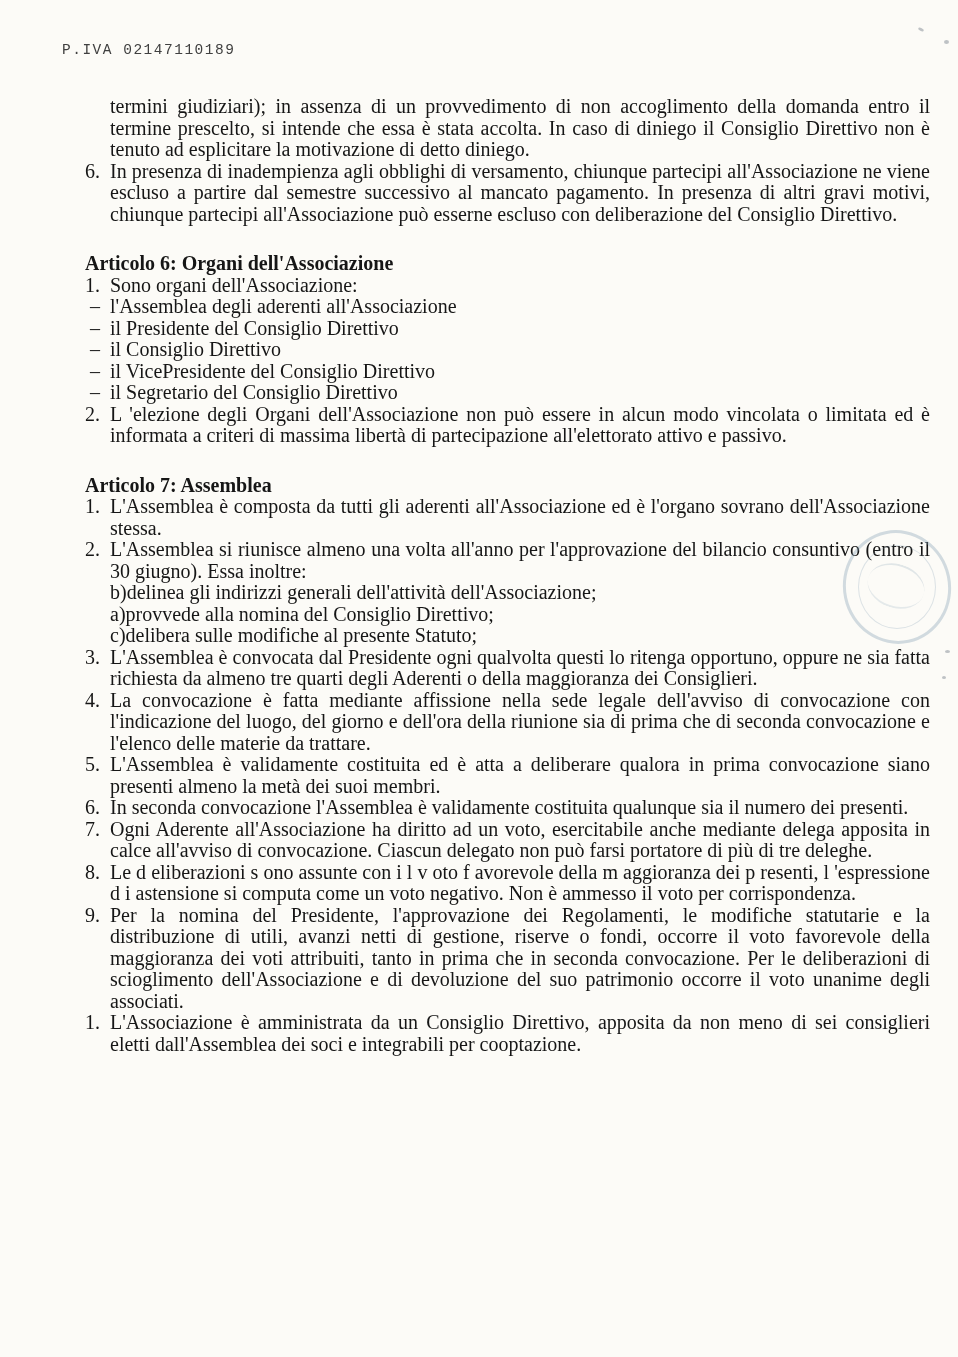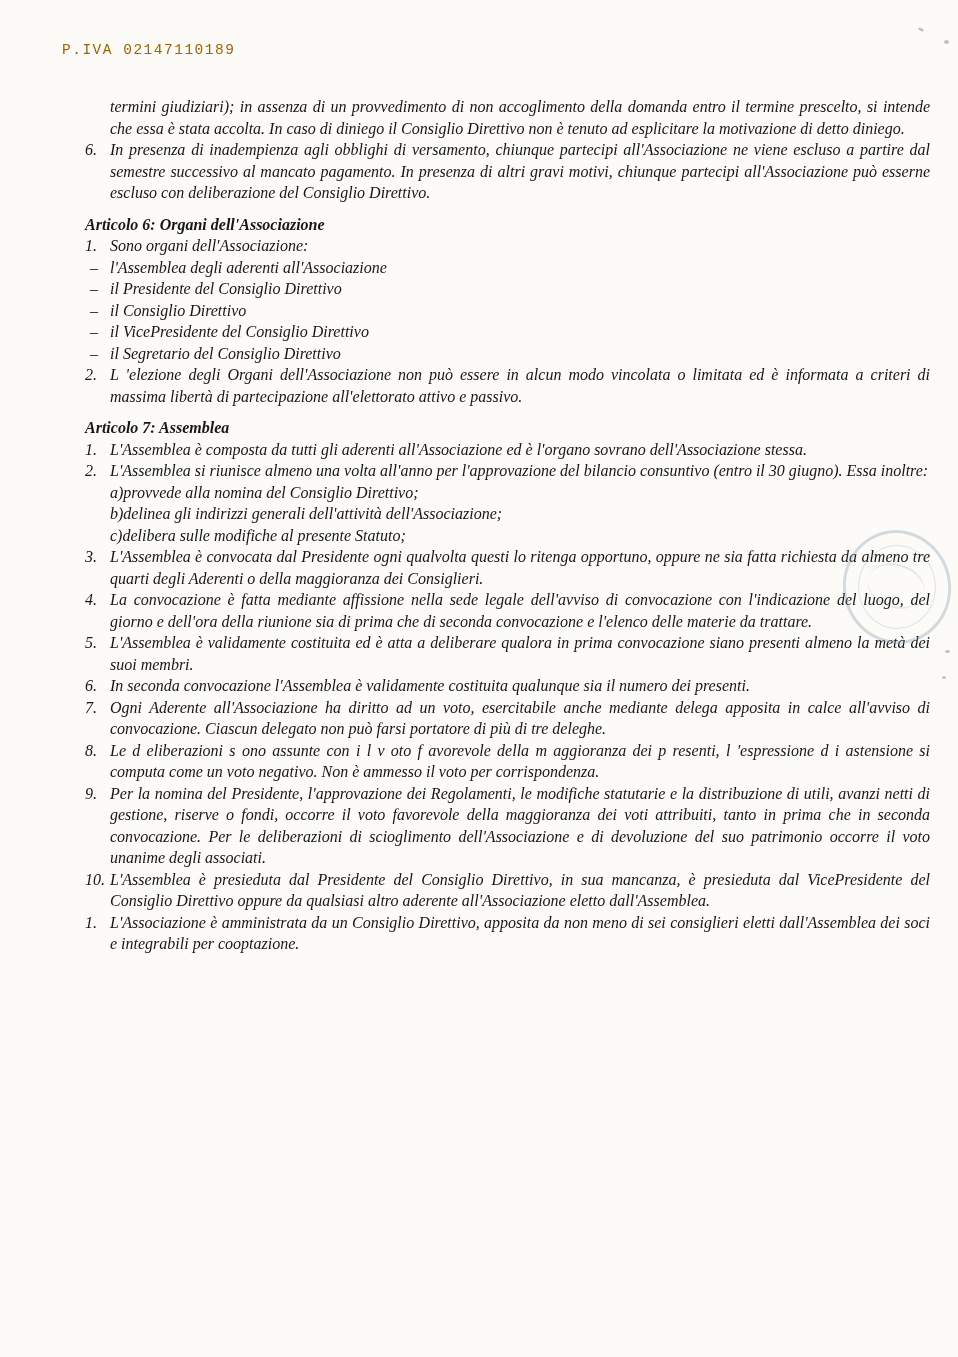--- a/index.html
+++ b/index.html
@@ -20,33 +20,32 @@
     background: var(--paper);
     color: var(--ink);
     overflow: hidden;
   }
   .piva {
     position: absolute;
     left: 62px; top: 42px;
     font-family: "Liberation Mono", monospace;
     font-size: 14.5px;
     letter-spacing: 1.5px;
-    color: #a16207;
+    color: #404040;
   }
   .content {
     position: absolute;
     left: 85px; top: 96px;
     width: 845px;
-    font-size: 16px;
+    font-size: 20px;
     line-height: 21.5px;
-    font-style: italic;
   }
   .heading {
     font-weight: bold;
-    margin-top: 10px;
+    margin-top: 28px;
   }
   .item { display: flex; }
   .marker {
     flex: 0 0 25px;
     width: 25px;
   }
   .dash .marker { padding-left: 5px; }
   .txt {
     flex: 1;
     text-align: justify;
@@ -136,22 +135,22 @@
       </div>
       <div class="heading">Articolo 7: Assemblea</div>
       <div class="item">
         <span class="marker">1.</span>
         <span class="txt">L'Assemblea è composta da tutti gli aderenti all'Associazione ed è l'organo sovrano dell'Associazione stessa.</span>
       </div>
       <div class="item">
         <span class="marker">2.</span>
         <span class="txt">L'Assemblea si riunisce almeno una volta all'anno per l'approvazione del bilancio consuntivo (entro il 30 giugno). Essa inoltre:</span>
       </div>
+      <div class="sub">b)delinea gli indirizzi generali dell'attività dell'Associazione;</div>
       <div class="sub">a)provvede alla nomina del Consiglio Direttivo;</div>
-      <div class="sub">b)delinea gli indirizzi generali dell'attività dell'Associazione;</div>
       <div class="sub">c)delibera sulle modifiche al presente Statuto;</div>
       <div class="item">
         <span class="marker">3.</span>
         <span class="txt">L'Assemblea è convocata dal Presidente ogni qualvolta questi lo ritenga opportuno, oppure ne sia fatta richiesta da almeno tre quarti degli Aderenti o della maggioranza dei Consiglieri.</span>
       </div>
       <div class="item">
         <span class="marker">4.</span>
         <span class="txt">La convocazione è fatta mediante affissione nella sede legale dell'avviso di convocazione con l'indicazione del luogo, del giorno e dell'ora della riunione sia di prima che di seconda convocazione e l'elenco delle materie da trattare.</span>
       </div>
       <div class="item">
@@ -168,24 +167,20 @@
       </div>
       <div class="item">
         <span class="marker">8.</span>
         <span class="txt">Le d eliberazioni s ono assunte con i l v oto f avorevole della m aggioranza dei p resenti, l 'espressione d i astensione si computa come un voto negativo. Non è ammesso il voto per corrispondenza.</span>
       </div>
       <div class="item">
         <span class="marker">9.</span>
         <span class="txt">Per la nomina del Presidente, l'approvazione dei Regolamenti, le modifiche statutarie e la distribuzione di utili, avanzi netti di gestione, riserve o fondi, occorre il voto favorevole della maggioranza dei voti attribuiti, tanto in prima che in seconda convocazione. Per le deliberazioni di scioglimento dell'Associazione e di devoluzione del suo patrimonio occorre il voto unanime degli associati.</span>
       </div>
       <div class="item">
-        <span class="marker">10.</span>
-        <span class="txt">L'Assemblea è presieduta dal Presidente del Consiglio Direttivo, in sua mancanza, è presieduta dal VicePresidente del Consiglio Direttivo oppure da qualsiasi altro aderente all'Associazione eletto dall'Assemblea.</span>
-      </div>
-      <div class="item">
         <span class="marker">1.</span>
         <span class="txt">L'Associazione è amministrata da un Consiglio Direttivo, apposita da non meno di sei consiglieri eletti dall'Assemblea dei soci e integrabili per cooptazione.</span>
       </div>
     </div>
 
   <div class="stamp">
     <div class="ring1"></div>
     <div class="ring2"></div>
     <div class="scribble"></div>
   </div>

